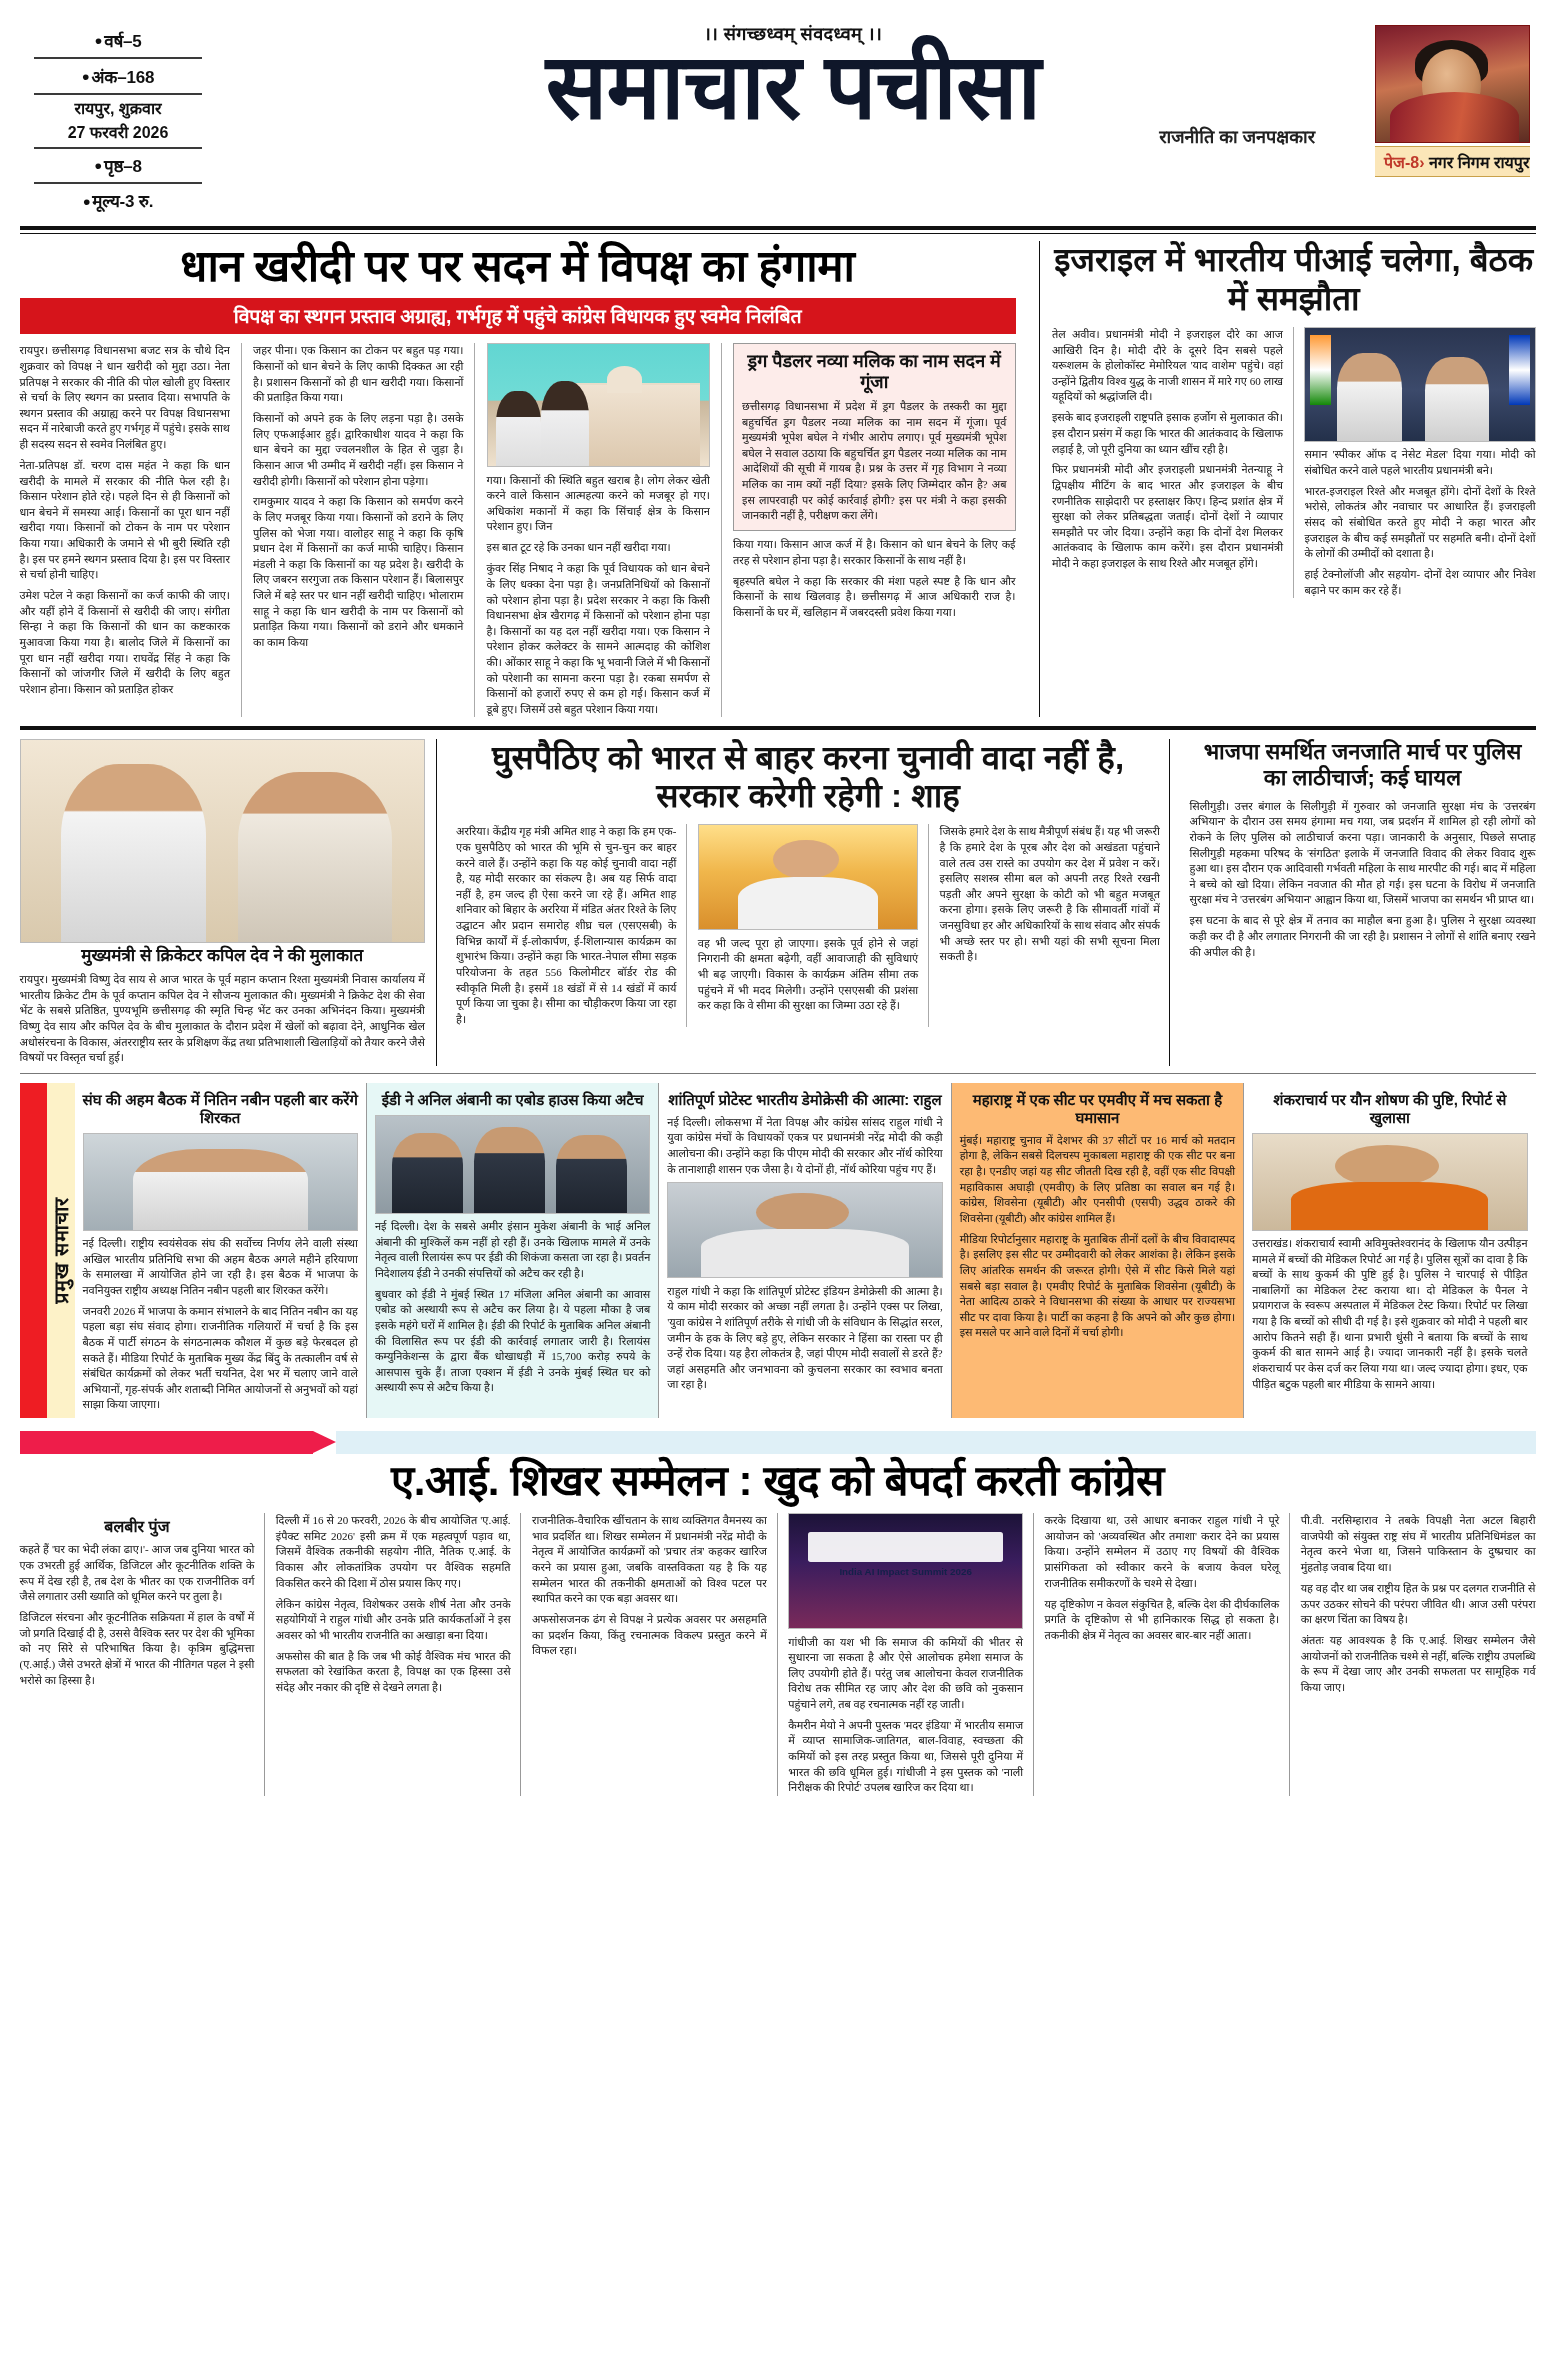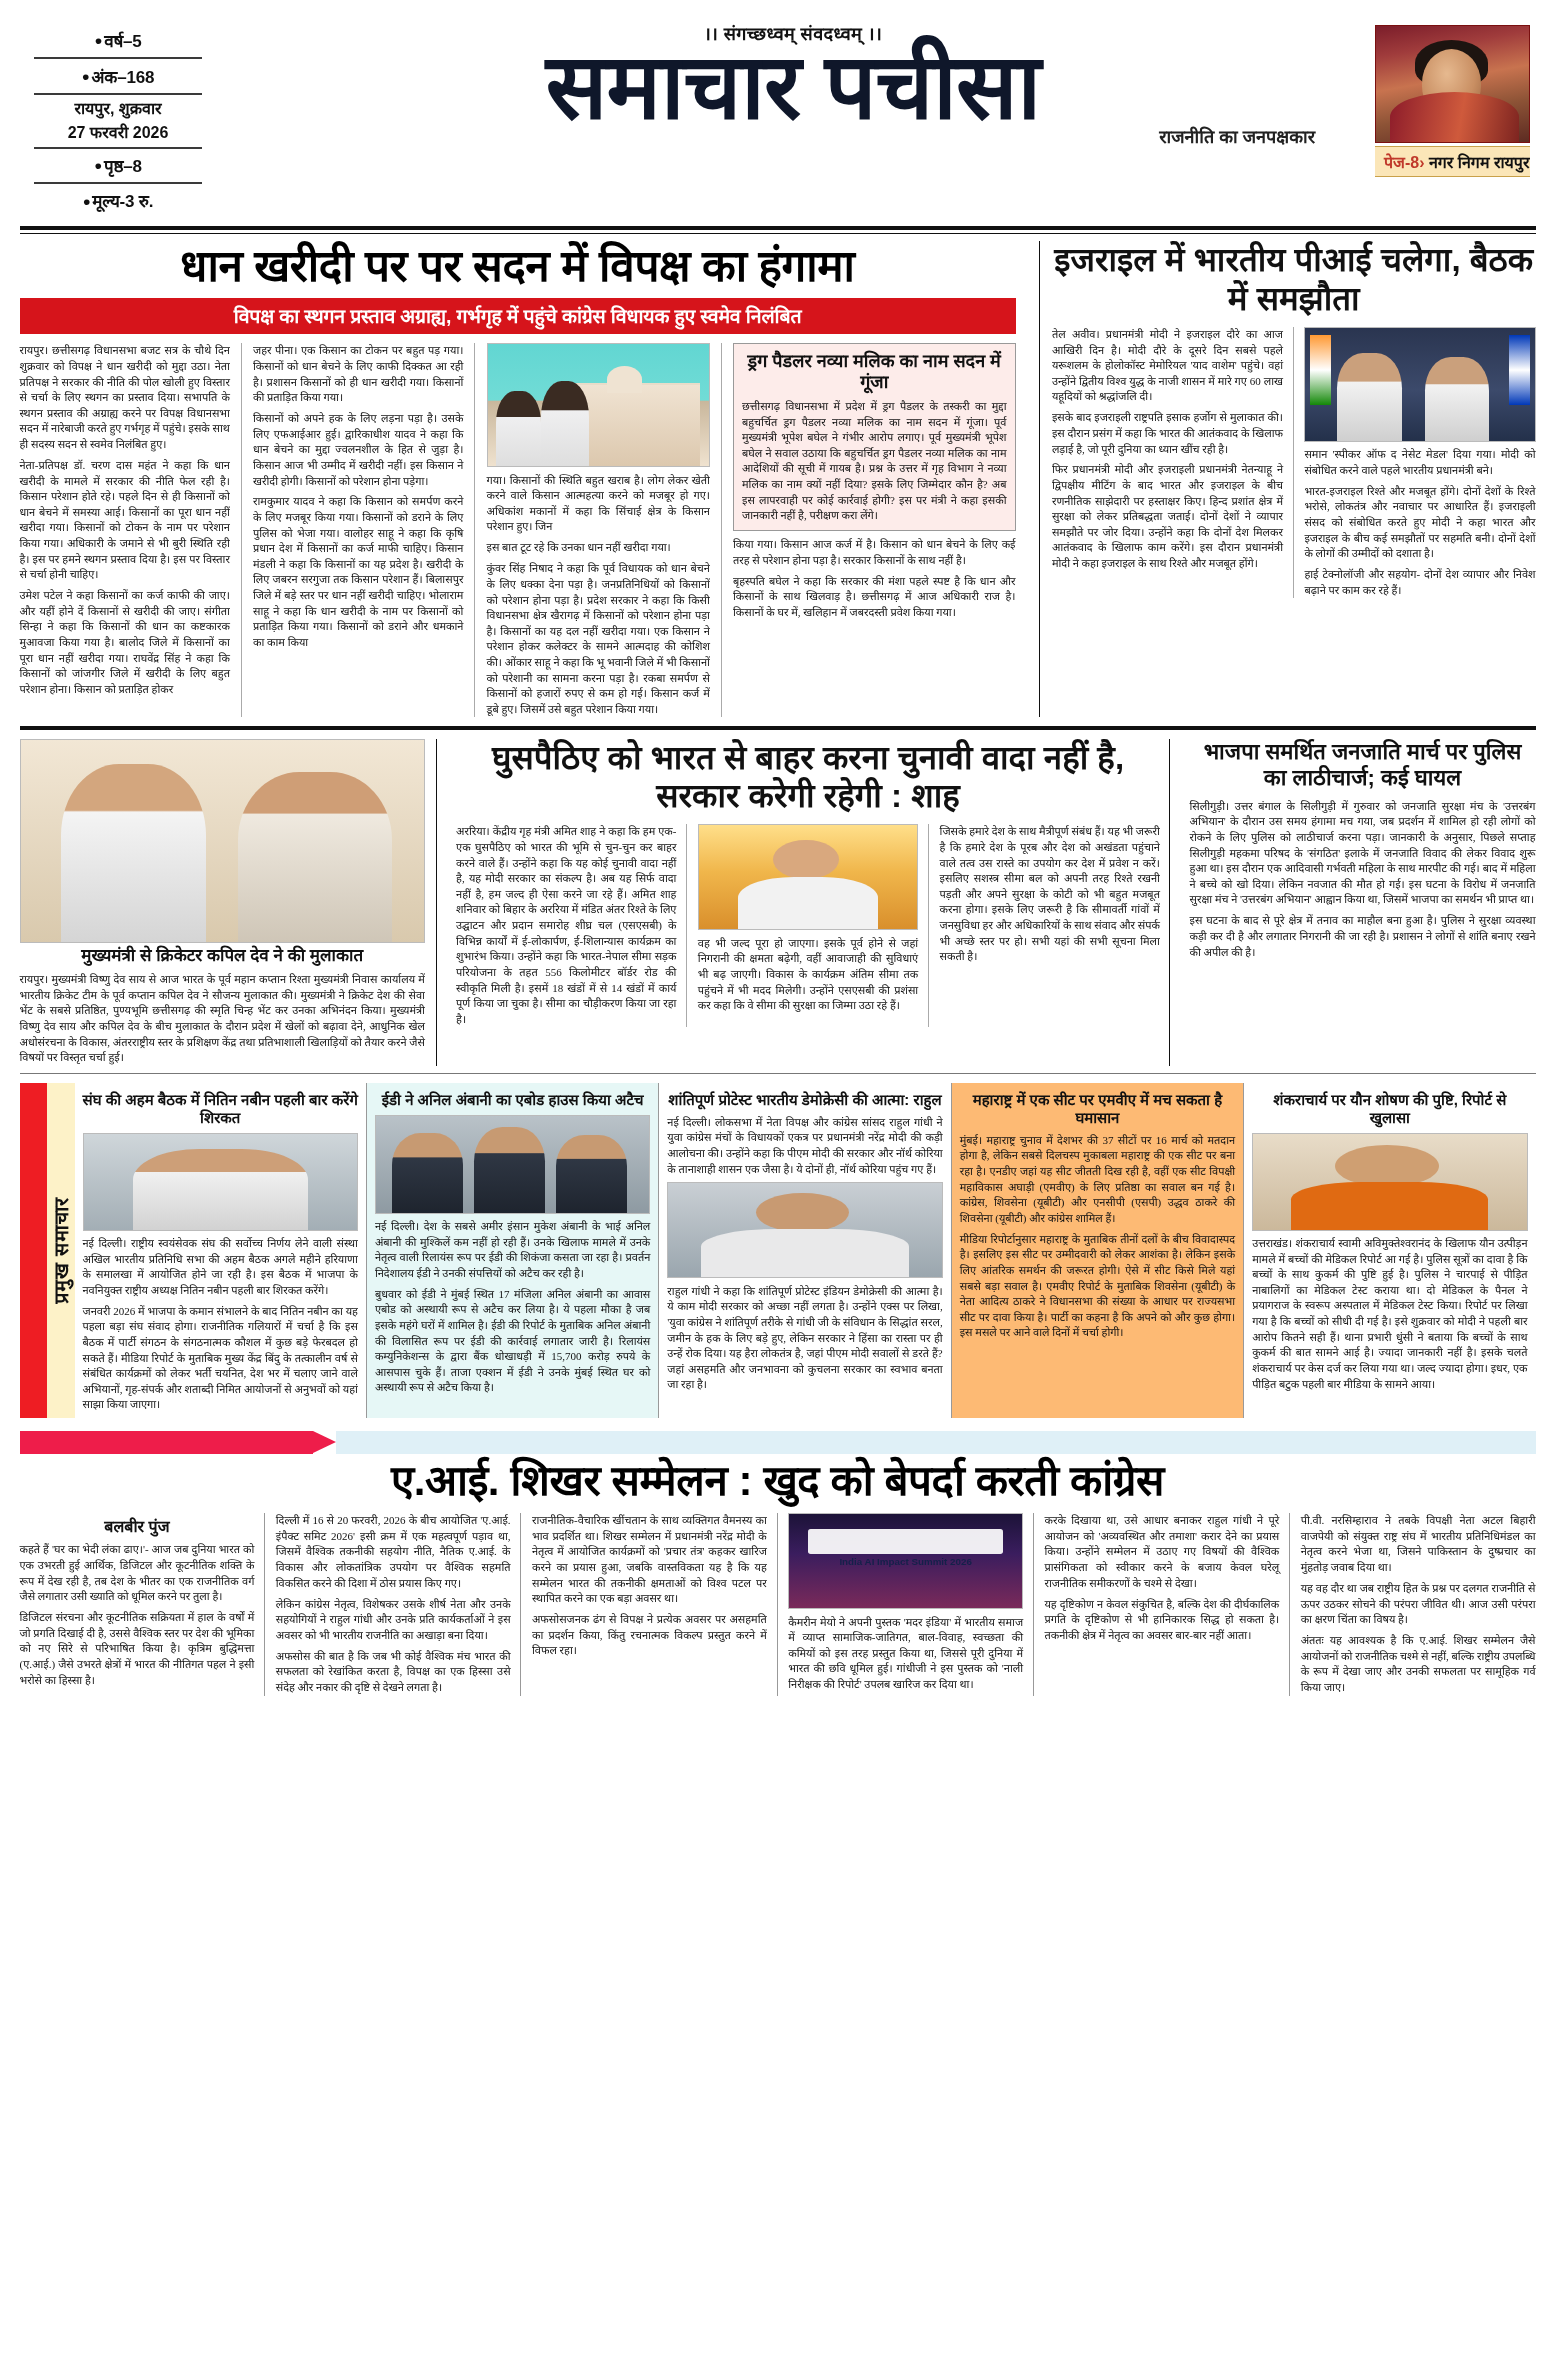--- a/index.html
+++ b/index.html
@@ -568,24 +568,25 @@
     <div class="bc">
       <p class="body-text">दिल्ली में 16 से 20 फरवरी, 2026 के बीच आयोजित 'ए.आई. इंपैक्ट समिट 2026' इसी क्रम में एक महत्वपूर्ण पड़ाव था, जिसमें वैश्विक तकनीकी सहयोग नीति, नैतिक ए.आई. के विकास और लोकतांत्रिक उपयोग पर वैश्विक सहमति विकसित करने की दिशा में ठोस प्रयास किए गए।</p>
       <p class="body-text" style="margin-top:5.3px">लेकिन कांग्रेस नेतृत्व, विशेषकर उसके शीर्ष नेता और उनके सहयोगियों ने राहुल गांधी और उनके प्रति कार्यकर्ताओं ने इस अवसर को भी भारतीय राजनीति का अखाड़ा बना दिया।</p>
       <p class="body-text" style="margin-top:5.3px">अफसोस की बात है कि जब भी कोई वैश्विक मंच भारत की सफलता को रेखांकित करता है, विपक्ष का एक हिस्सा उसे संदेह और नकार की दृष्टि से देखने लगता है।</p>
     </div>
     <div class="bc">
       <p class="body-text">राजनीतिक-वैचारिक खींचतान के साथ व्यक्तिगत वैमनस्य का भाव प्रदर्शित था। शिखर सम्मेलन में प्रधानमंत्री नरेंद्र मोदी के नेतृत्व में आयोजित कार्यक्रमों को 'प्रचार तंत्र' कहकर खारिज करने का प्रयास हुआ, जबकि वास्तविकता यह है कि यह सम्मेलन भारत की तकनीकी क्षमताओं को विश्व पटल पर स्थापित करने का एक बड़ा अवसर था।</p>
       <p class="body-text" style="margin-top:5.3px">अफसोसजनक ढंग से विपक्ष ने प्रत्येक अवसर पर असहमति का प्रदर्शन किया, किंतु रचनात्मक विकल्प प्रस्तुत करने में विफल रहा।</p>
     </div>
     <div class="bc">
-      <div class="ph ai" style="width:100%; height:96px;">
+      <div class="ph ai" style="width:100%; height:116px;">
         <div class="banner"></div>
         <div class="banner-txt">India AI Impact Summit 2026</div>
       </div>
+      <p class="body-text" style="margin-top:5.3px">गांधीजी का यश भी कि समाज की कमियों की भीतर से सुधारना जा सकता है और ऐसे आलोचक हमेशा समाज के लिए उपयोगी होते हैं। परंतु जब आलोचना केवल राजनीतिक विरोध तक सीमित रह जाए और देश की छवि को नुकसान पहुंचाने लगे, तब वह रचनात्मक नहीं रह जाती।</p>
       <p class="body-text" style="margin-top:5.3px">कैमरीन मेयो ने अपनी पुस्तक 'मदर इंडिया' में भारतीय समाज में व्याप्त सामाजिक-जातिगत, बाल-विवाह, स्वच्छता की कमियों को इस तरह प्रस्तुत किया था, जिससे पूरी दुनिया में भारत की छवि धूमिल हुई। गांधीजी ने इस पुस्तक को 'नाली निरीक्षक की रिपोर्ट' उपलब खारिज कर दिया था।</p>
     </div>
     <div class="bc">
       <p class="body-text">करके दिखाया था, उसे आधार बनाकर राहुल गांधी ने पूरे आयोजन को 'अव्यवस्थित और तमाशा' करार देने का प्रयास किया। उन्होंने सम्मेलन में उठाए गए विषयों की वैश्विक प्रासंगिकता को स्वीकार करने के बजाय केवल घरेलू राजनीतिक समीकरणों के चश्मे से देखा।</p>
       <p class="body-text" style="margin-top:5.3px">यह दृष्टिकोण न केवल संकुचित है, बल्कि देश की दीर्घकालिक प्रगति के दृष्टिकोण से भी हानिकारक सिद्ध हो सकता है। तकनीकी क्षेत्र में नेतृत्व का अवसर बार-बार नहीं आता।</p>
     </div>
     <div class="bc">
       <p class="body-text">पी.वी. नरसिम्हाराव ने तबके विपक्षी नेता अटल बिहारी वाजपेयी को संयुक्त राष्ट्र संघ में भारतीय प्रतिनिधिमंडल का नेतृत्व करने भेजा था, जिसने पाकिस्तान के दुष्प्रचार का मुंहतोड़ जवाब दिया था।</p>
       <p class="body-text" style="margin-top:5.3px">यह वह दौर था जब राष्ट्रीय हित के प्रश्न पर दलगत राजनीति से ऊपर उठकर सोचने की परंपरा जीवित थी। आज उसी परंपरा का क्षरण चिंता का विषय है।</p>
       <p class="body-text" style="margin-top:5.3px">अंततः यह आवश्यक है कि ए.आई. शिखर सम्मेलन जैसे आयोजनों को राजनीतिक चश्मे से नहीं, बल्कि राष्ट्रीय उपलब्धि के रूप में देखा जाए और उनकी सफलता पर सामूहिक गर्व किया जाए।</p>

